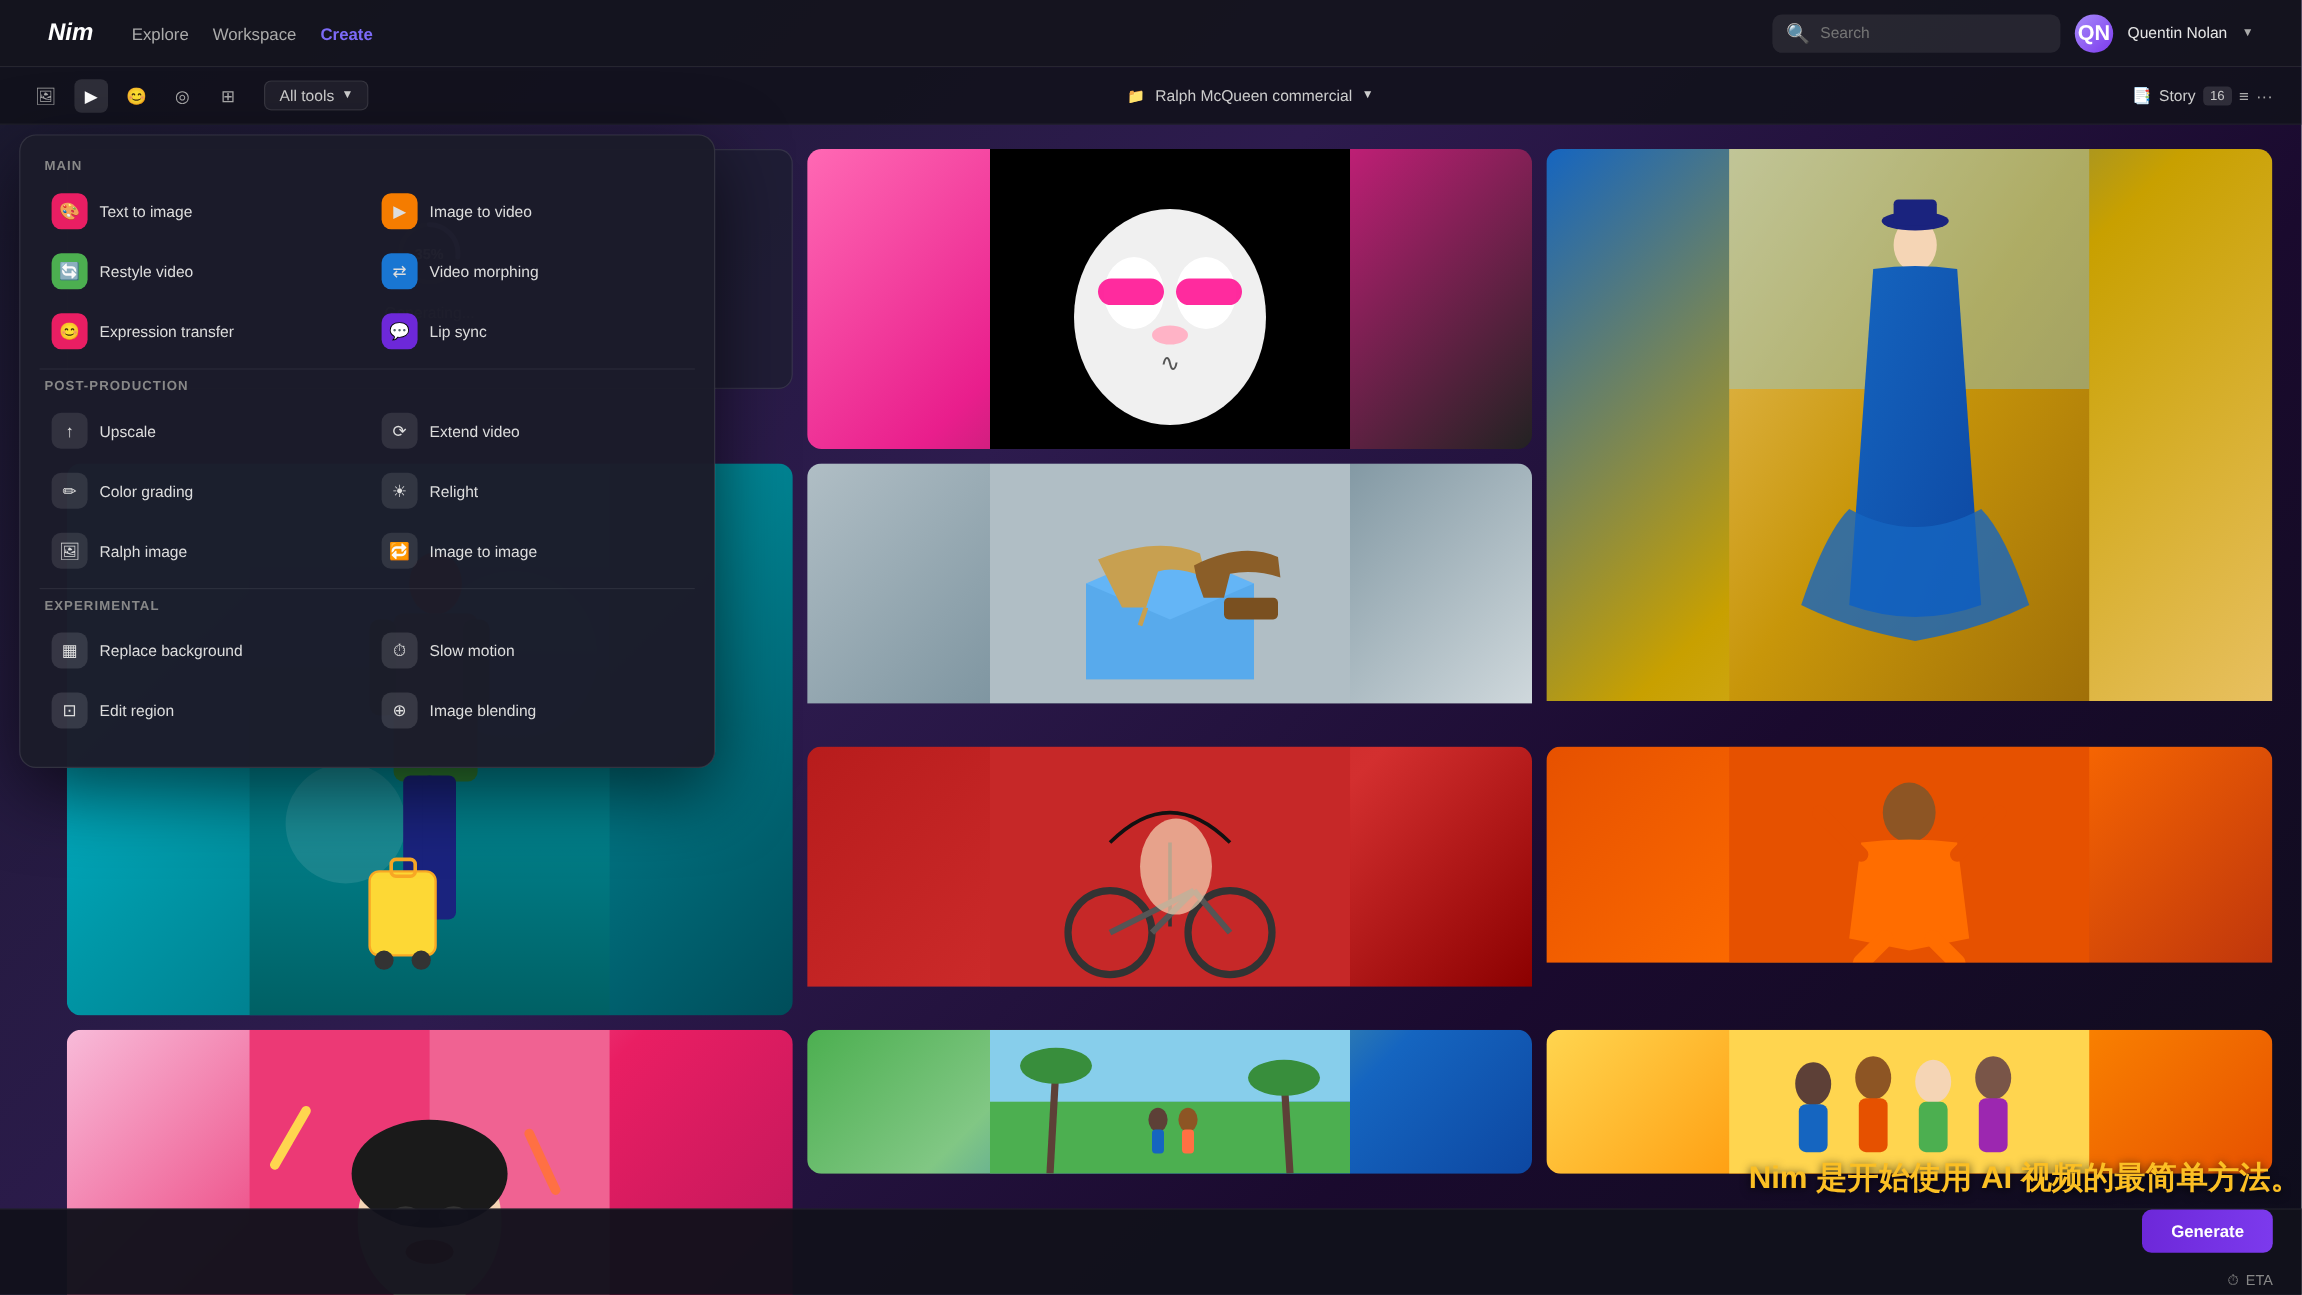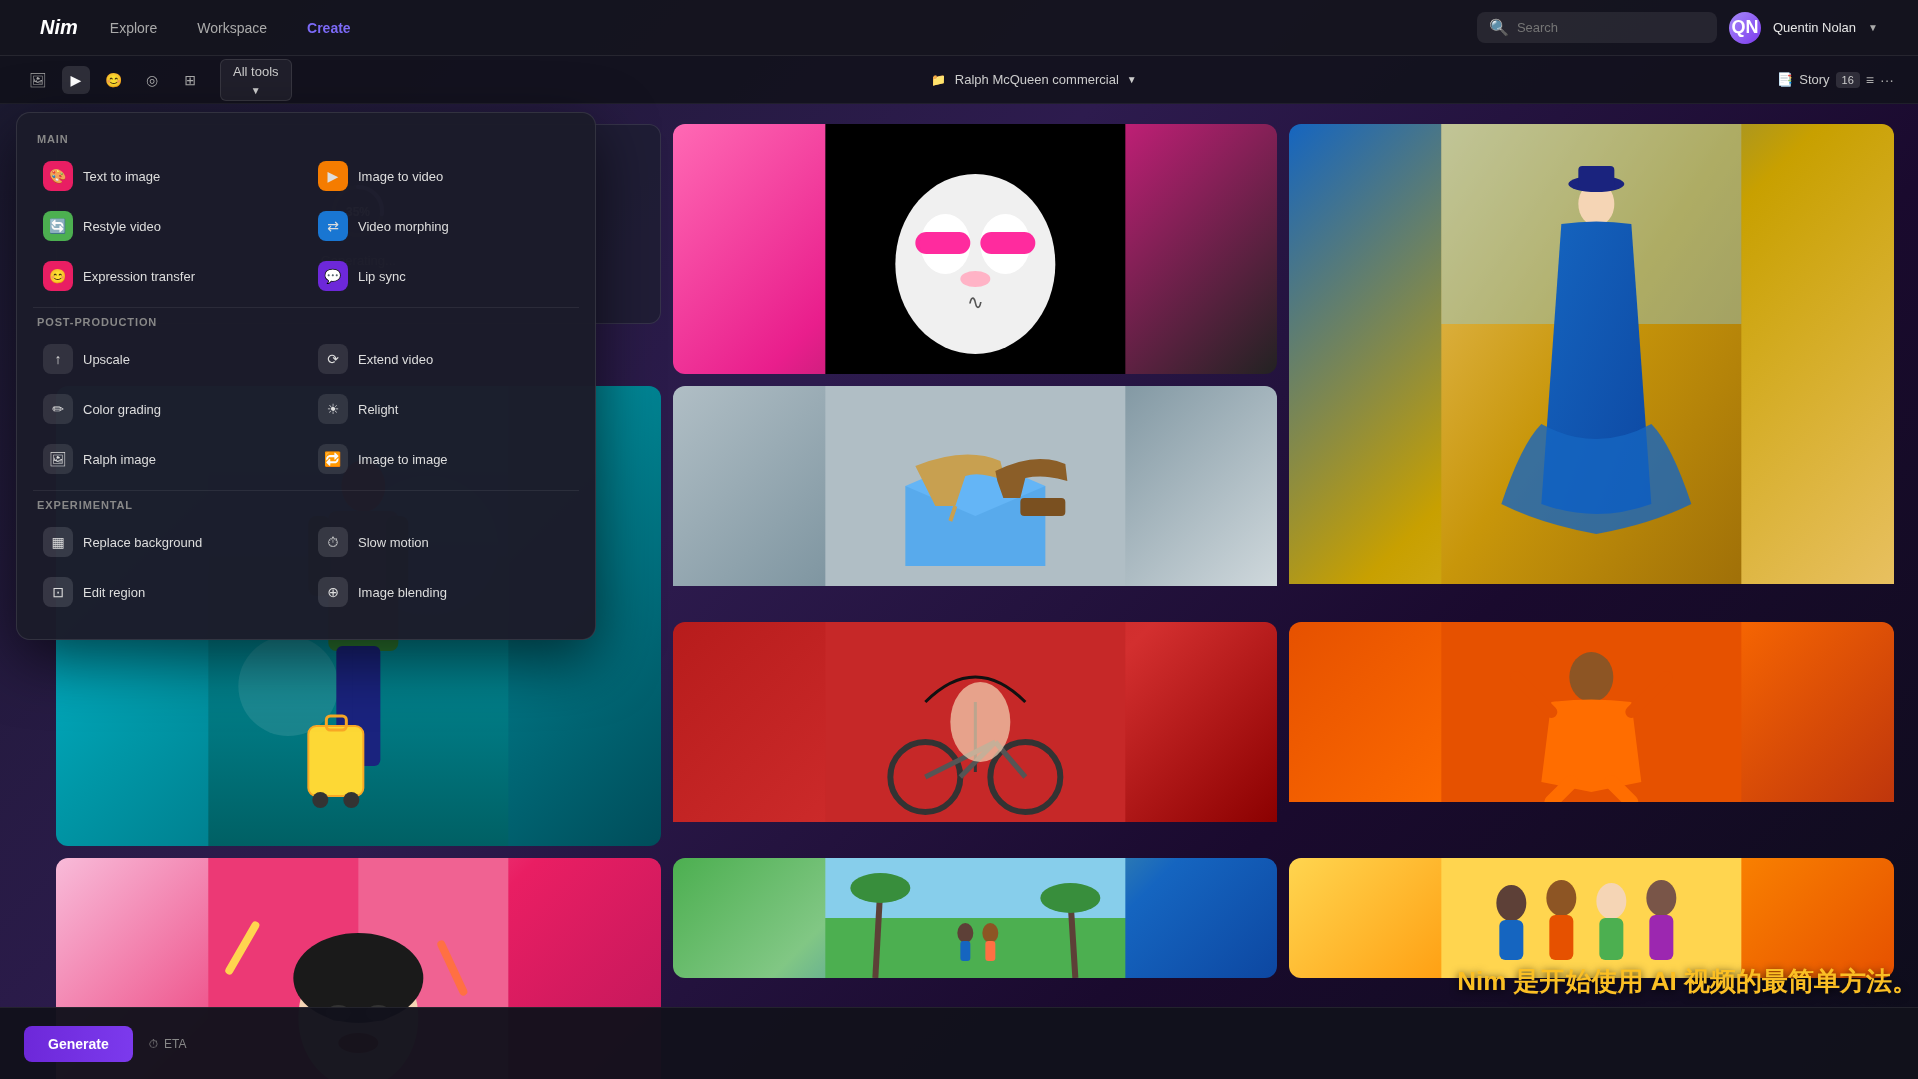--- a/index.html
+++ b/index.html
@@ -23,21 +23,21 @@
       gap: 24px;
     }
     .nav-logo {
       font-weight: 700;
       font-size: 20px;
       color: #fff;
       font-style: italic;
     }
     .nav-links {
       display: flex;
-      gap: 24px;
+      gap: 4px;
       align-items: flex-end;
     }
     .nav-link {
       font-size: 14px;
       color: #aaa;
       cursor: pointer;
       padding: 4px 8px;
     }
     .nav-link.active {
       color: #7c6af7;
@@ -118,21 +118,20 @@
       display: flex;
       align-items: center;
       gap: 6px;
       padding: 4px 12px;
       border-radius: 6px;
       background: rgba(255,255,255,0.06);
       font-size: 13px;
       color: #ccc;
       cursor: pointer;
       border: 1px solid rgba(255,255,255,0.1);
-      flex-direction: column;
     }
     .project-selector {
       margin-left: auto;
       display: flex;
       align-items: center;
       gap: 8px;
       font-size: 13px;
       color: #ccc;
       cursor: pointer;
     }
@@ -226,24 +225,25 @@
     
     .bottom-bar {
       position: fixed;
       bottom: 0;
       left: 0;
       right: 0;
       height: 72px;
       background: rgba(18,18,28,0.97);
       border-top: 1px solid rgba(255,255,255,0.08);
       display: flex;
-      align-items: center;
+      align-items: flex-end;
       padding: 0 24px;
       gap: 16px;
       z-index: 50;
+      flex-direction: column;
     }
     .generate-btn {
       background: linear-gradient(90deg, #6d28d9, #7c3aed);
       color: #fff;
       border: none;
       padding: 10px 24px;
       border-radius: 8px;
       font-size: 14px;
       font-weight: 600;
       cursor: pointer;

